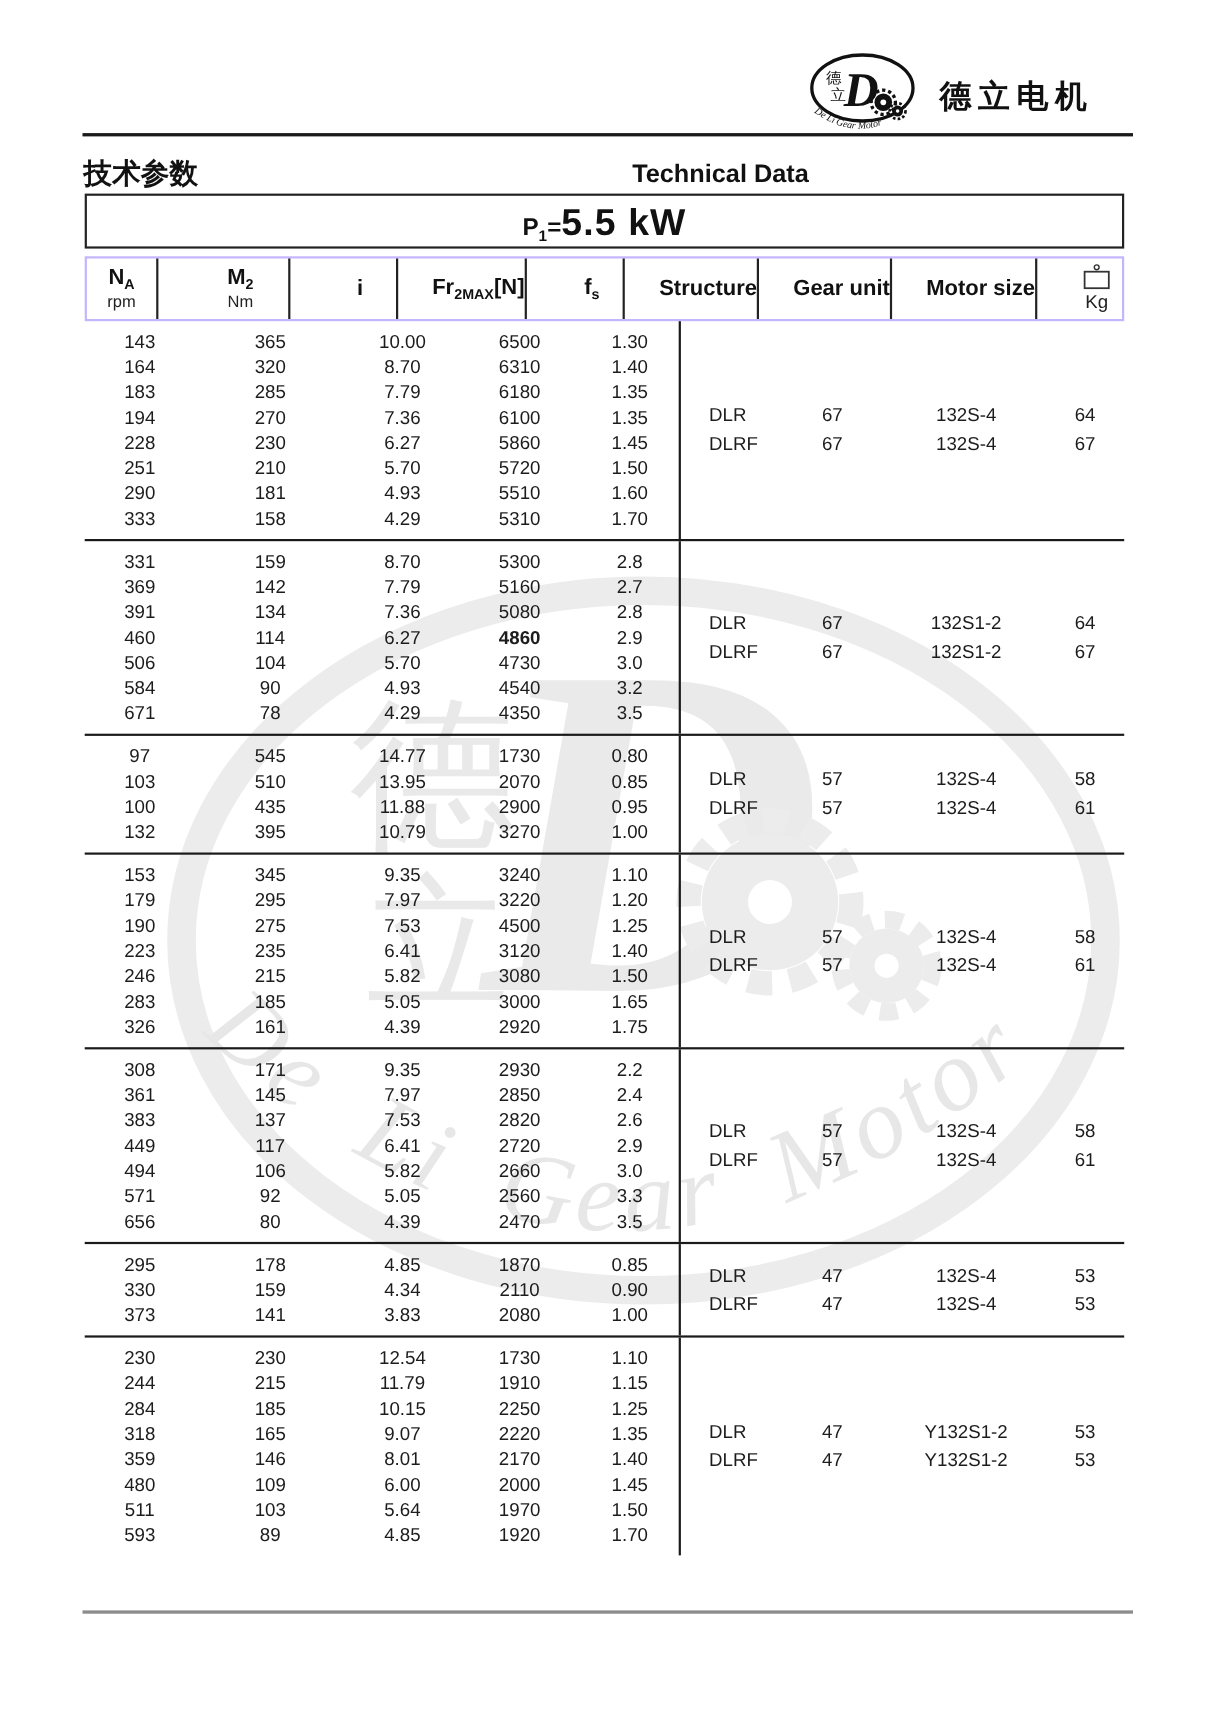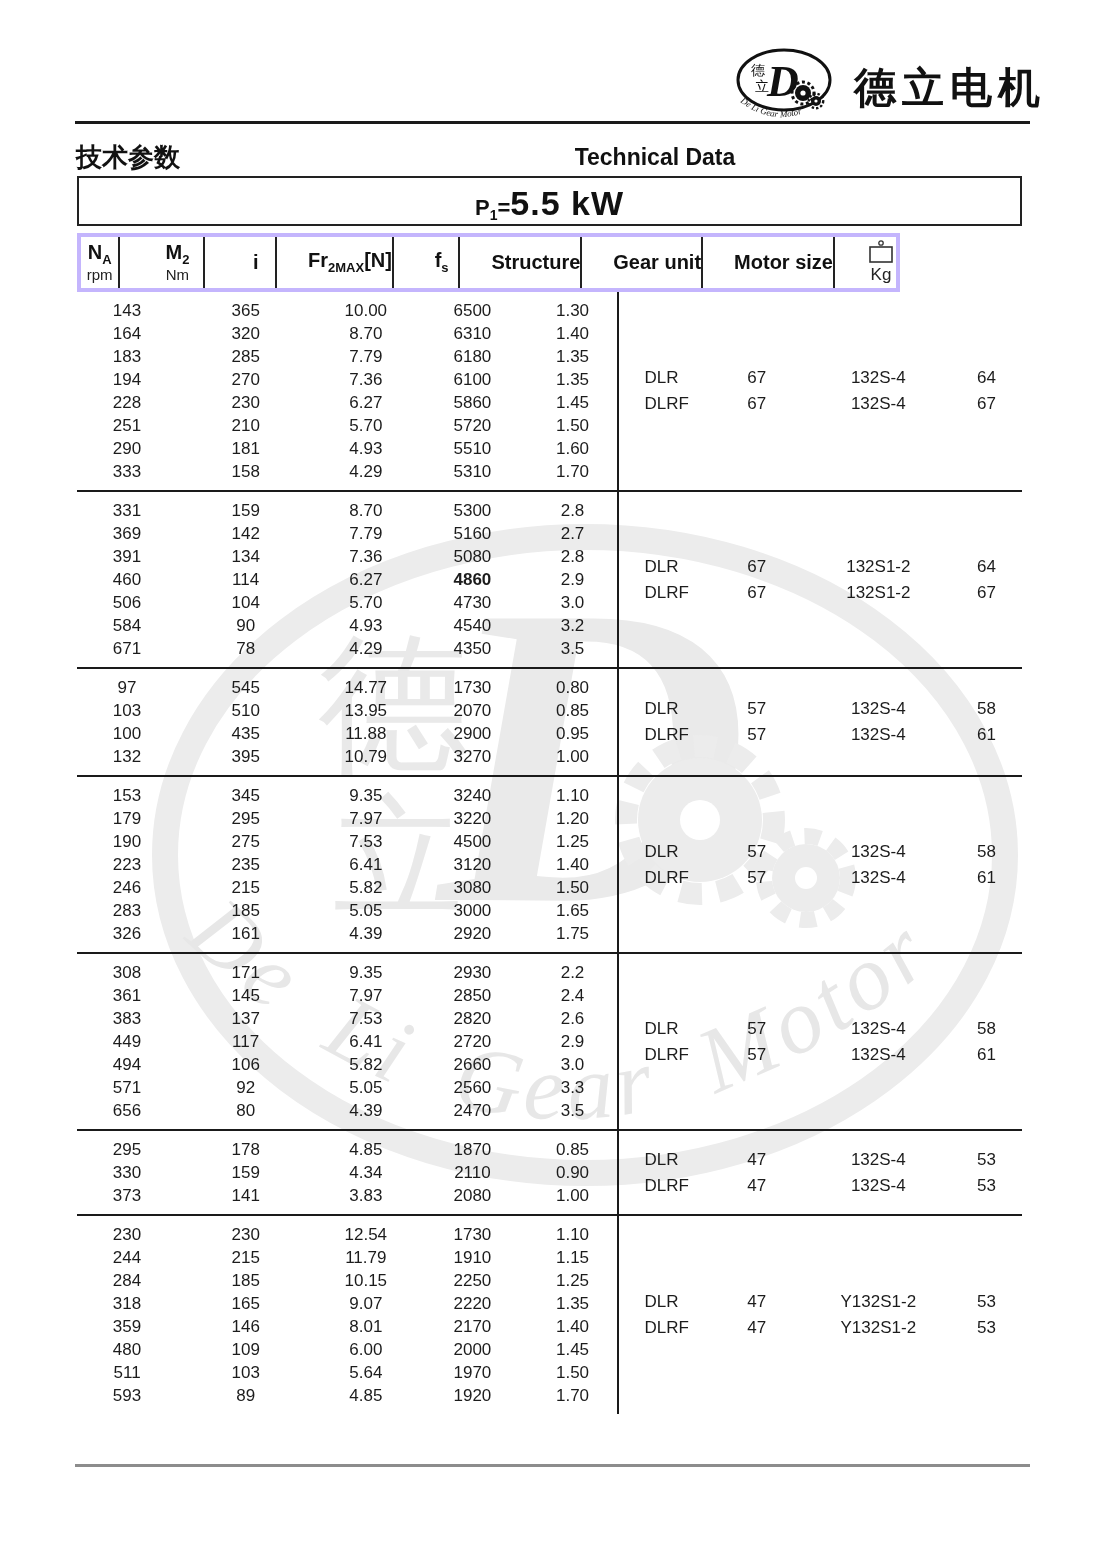--- a/index.html
+++ b/index.html
@@ -12,21 +12,21 @@
   .watermark { position:absolute; left:0; top:0; width:1100px; height:1555px; z-index:0; pointer-events:none; }
 
   
   .content { position:absolute; left:0; top:0; width:1100px; height:1555px; z-index:1; }
 
   
   .logo-row { position:absolute; left:730px; top:42px; display:flex; align-items:center; }
   .emblem { width:108px; height:92px; display:block; }
   .brand-cn {
     margin-left:16px; font-family:Liberation Sans, sans-serif;
-    font-weight:bold; font-size:42px; letter-spacing:6px; color:#111; white-space:nowrap;
+    font-weight:bold; font-size:29px; letter-spacing:6px; color:#111; white-space:nowrap;
   }
 
   .top-rule { position:absolute; left:75px; top:121px; width:955px; height:3px; background:#1a1a1a; }
 
   .sec-cn { position:absolute; left:76px; top:140px; font-size:26px; font-weight:bold; color:#111; }
   .sec-en { position:absolute; left:430px; top:144px; width:450px; text-align:center; font-size:23px; font-weight:bold; color:#111; }
 
   
   .power-box {
     position:absolute; left:77px; top:176px; width:945px; height:50px; box-sizing:border-box;
@@ -34,22 +34,22 @@
     background:transparent;
   }
   .power-box .inner { display:flex; align-items:baseline; margin-top:6px; }
   .power-p { font-size:22px; font-weight:bold; color:#111; }
   .power-p sub { font-size:14px; }
   .power-eq { font-size:22px; font-weight:bold; color:#111; }
   .power-val { font-size:34px; font-weight:bold; color:#111; letter-spacing:1px; }
 
   
   .thead {
-    position:absolute; left:77px; top:233px; width:823px; height:59px; box-sizing:border-box;
-    border:4px solid #c4b5fd; display:grid;
+    position:absolute; left:77px; top:233px; width:945px; height:59px; box-sizing:border-box;
+    border:2px solid #c4b5fd; display:grid;
     grid-template-columns:100fr 137fr 103fr 110fr 90fr 90fr 98fr 145fr 71fr;
     gap:31px;
   }
   .hcell {
     border-right:2px solid #222; display:flex; flex-direction:column;
     align-items:center; justify-content:center; line-height:1.12; text-align:center;
   }
   .hcell:last-child { border-right:none; }
   .hl1 { font-size:20px; font-weight:bold; color:#111; white-space:nowrap; }
   .hl1 sub { font-size:13px; }

